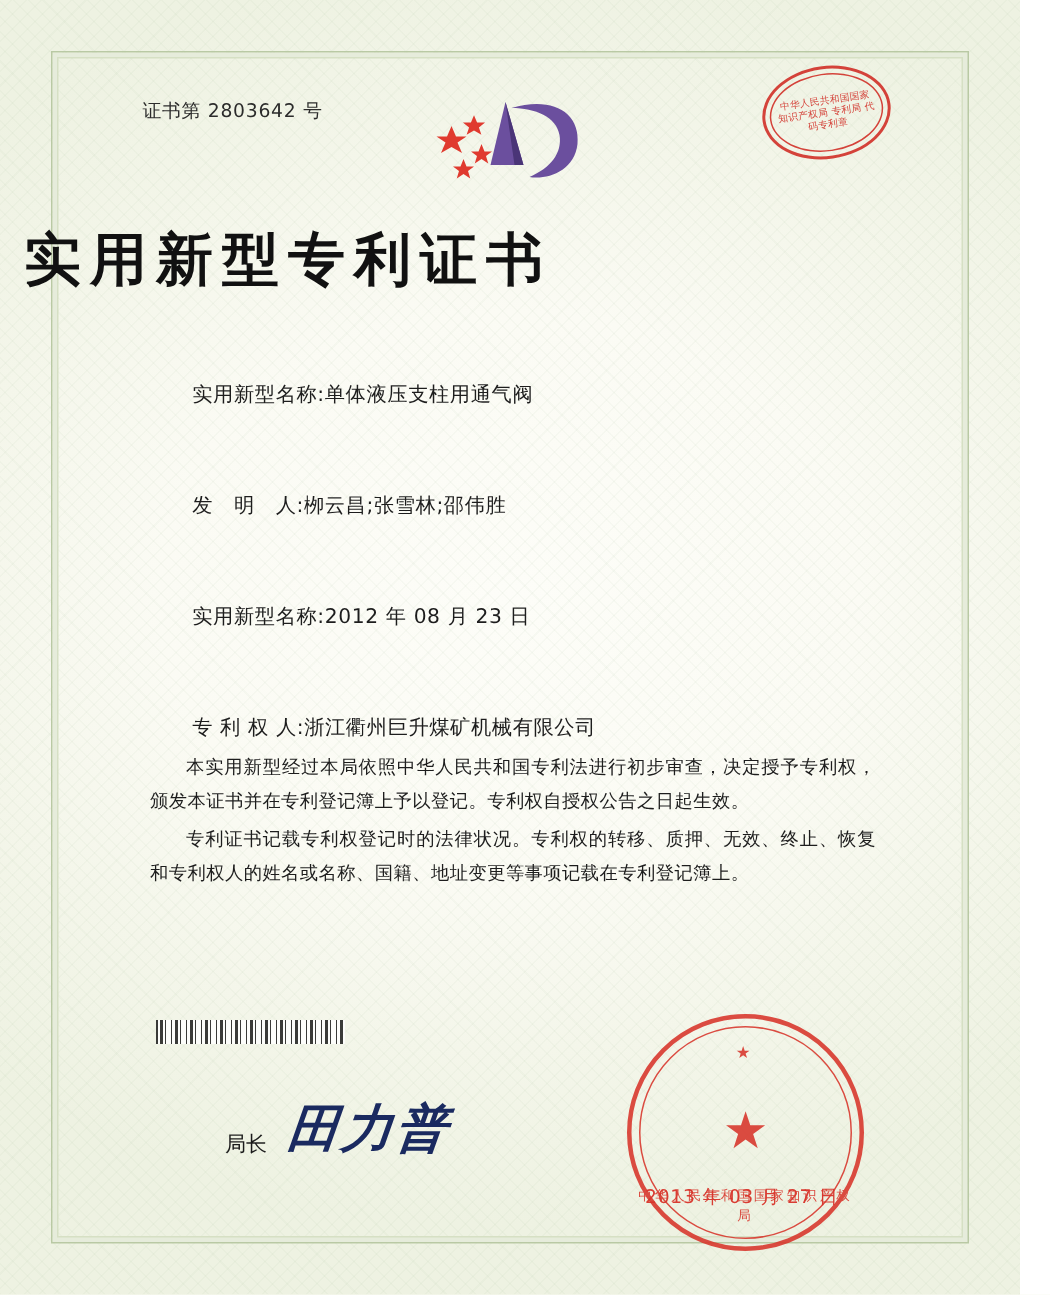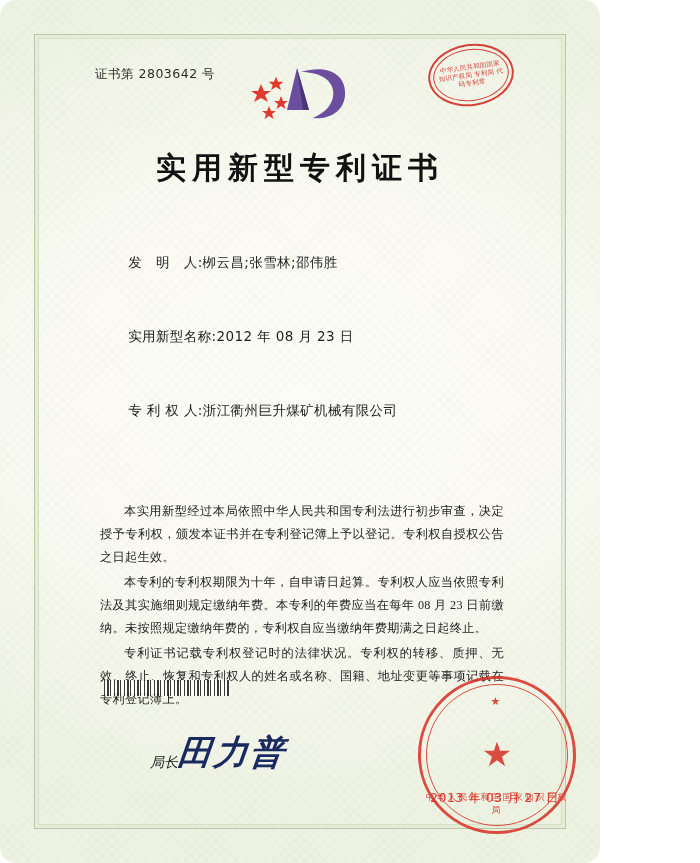--- a/index.html
+++ b/index.html
@@ -8,27 +8,26 @@
     background: #ffffff;
   }
   body {
     width: 700px;
     height: 863px;
     font-family: "Liberation Serif", serif;
     overflow: hidden;
   }
   .page {
     position: relative;
-    width: 600px;
+    width: 680px;
     height: 863px;
     background:
       radial-gradient(ellipse 520px 420px at 50% 46%, #fdfdf8 0%, #fbfbf4 45%, #f4f6ea 72%, #eef2e2 100%),
       #f2f5e6;
     overflow: hidden;
-    border-radius: 16px;
   }
   
   .page::before {
     content: "";
     position: absolute;
     inset: 0;
     background:
       repeating-linear-gradient(45deg, rgba(120,160,110,0.045) 0 1px, rgba(255,255,255,0) 1px 7px),
       repeating-linear-gradient(-45deg, rgba(120,160,110,0.045) 0 1px, rgba(255,255,255,0) 1px 7px);
     pointer-events: none;
@@ -93,26 +92,26 @@
     transform: translateX(-50%);
     width: 130px;
     height: 72px;
   }
 
   .doc-title {
     position: absolute;
     left: 0;
     right: 0;
     top: 148px;
-    text-align: center;
-    font-size: 30px;
+    font-size: 38px;
     font-weight: bold;
     letter-spacing: 6px;
     color: #111;
     font-family: "DejaVu Sans", sans-serif;
+    padding-left: 16px;
   }
 
   .fields {
     position: absolute;
     left: 100px;
     top: 238px;
     right: 100px;
   }
   .field-row {
     font-size: 13.5px;
@@ -161,23 +160,22 @@
     position: absolute;
     left: 150px;
     top: 730px;
     display: flex;
     align-items: flex-end;
   }
   .sig-label {
     font-size: 14px;
     font-family: "DejaVu Sans", sans-serif;
     color: #1a1a1a;
-    margin-right: 0;
+    margin-right: 14px;
     padding-bottom: 4px;
-    font-style: italic;
   }
   .sig-name {
     font-size: 34px;
     font-family: "DejaVu Serif", serif;
     color: #1a2a60;
     font-style: italic;
     font-weight: bold;
     letter-spacing: 2px;
     transform: skewX(-6deg);
   }
@@ -271,33 +269,35 @@
         <polygon points="34,44 36,49 41,49 37,52 38.5,57 34,54 29.5,57 31,52 27,49 32,49"></polygon>
         <polygon points="46,34 48,39 53,39 49,42 50.5,47 46,44 41.5,47 43,42 39,39 44,39"></polygon>
       </g>
     </svg>
   </div>
 
   <div class="doc-title">实用新型专利证书</div>
 
   <div class="fields">
     <div class="field-row">
+      <span class="label">实用新型名称:</span><span class="value">单体液压支柱用通气阀</span>
+    </div>
+    <div class="field-row">
       <span class="label">发　明　人:</span><span class="value">栁云昌;张雪林;邵伟胜</span>
     </div>
     <div class="field-row">
       <span class="label">实用新型名称:</span><span class="value">2012 年 08 月 23 日</span>
     </div>
     <div class="field-row">
       <span class="label">专 利 权 人:</span><span class="value">浙江衢州巨升煤矿机械有限公司</span>
     </div>
   </div>
 
   <div class="body-text">
     <p>本实用新型经过本局依照中华人民共和国专利法进行初步审查，决定授予专利权，颁发本证书并在专利登记簿上予以登记。专利权自授权公告之日起生效。</p>
-    <p>本专利的专利权期限为十年，自申请日起算。专利权人应当依照专利法及其实施细则规定缴纳年费。本专利的年费应当在每年 08 月 23 日前缴纳。未按照规定缴纳年费的，专利权自应当缴纳年费期满之日起终止。</p>
     <p>专利证书记载专利权登记时的法律状况。专利权的转移、质押、无效、终止、恢复和专利权人的姓名或名称、国籍、地址变更等事项记载在专利登记簿上。</p>
   </div>
 
   <div class="barcode"></div>
 
   <div class="signature-row">
     <div class="sig-label">局长</div>
     <div class="sig-name">田力普</div>
   </div>
 

